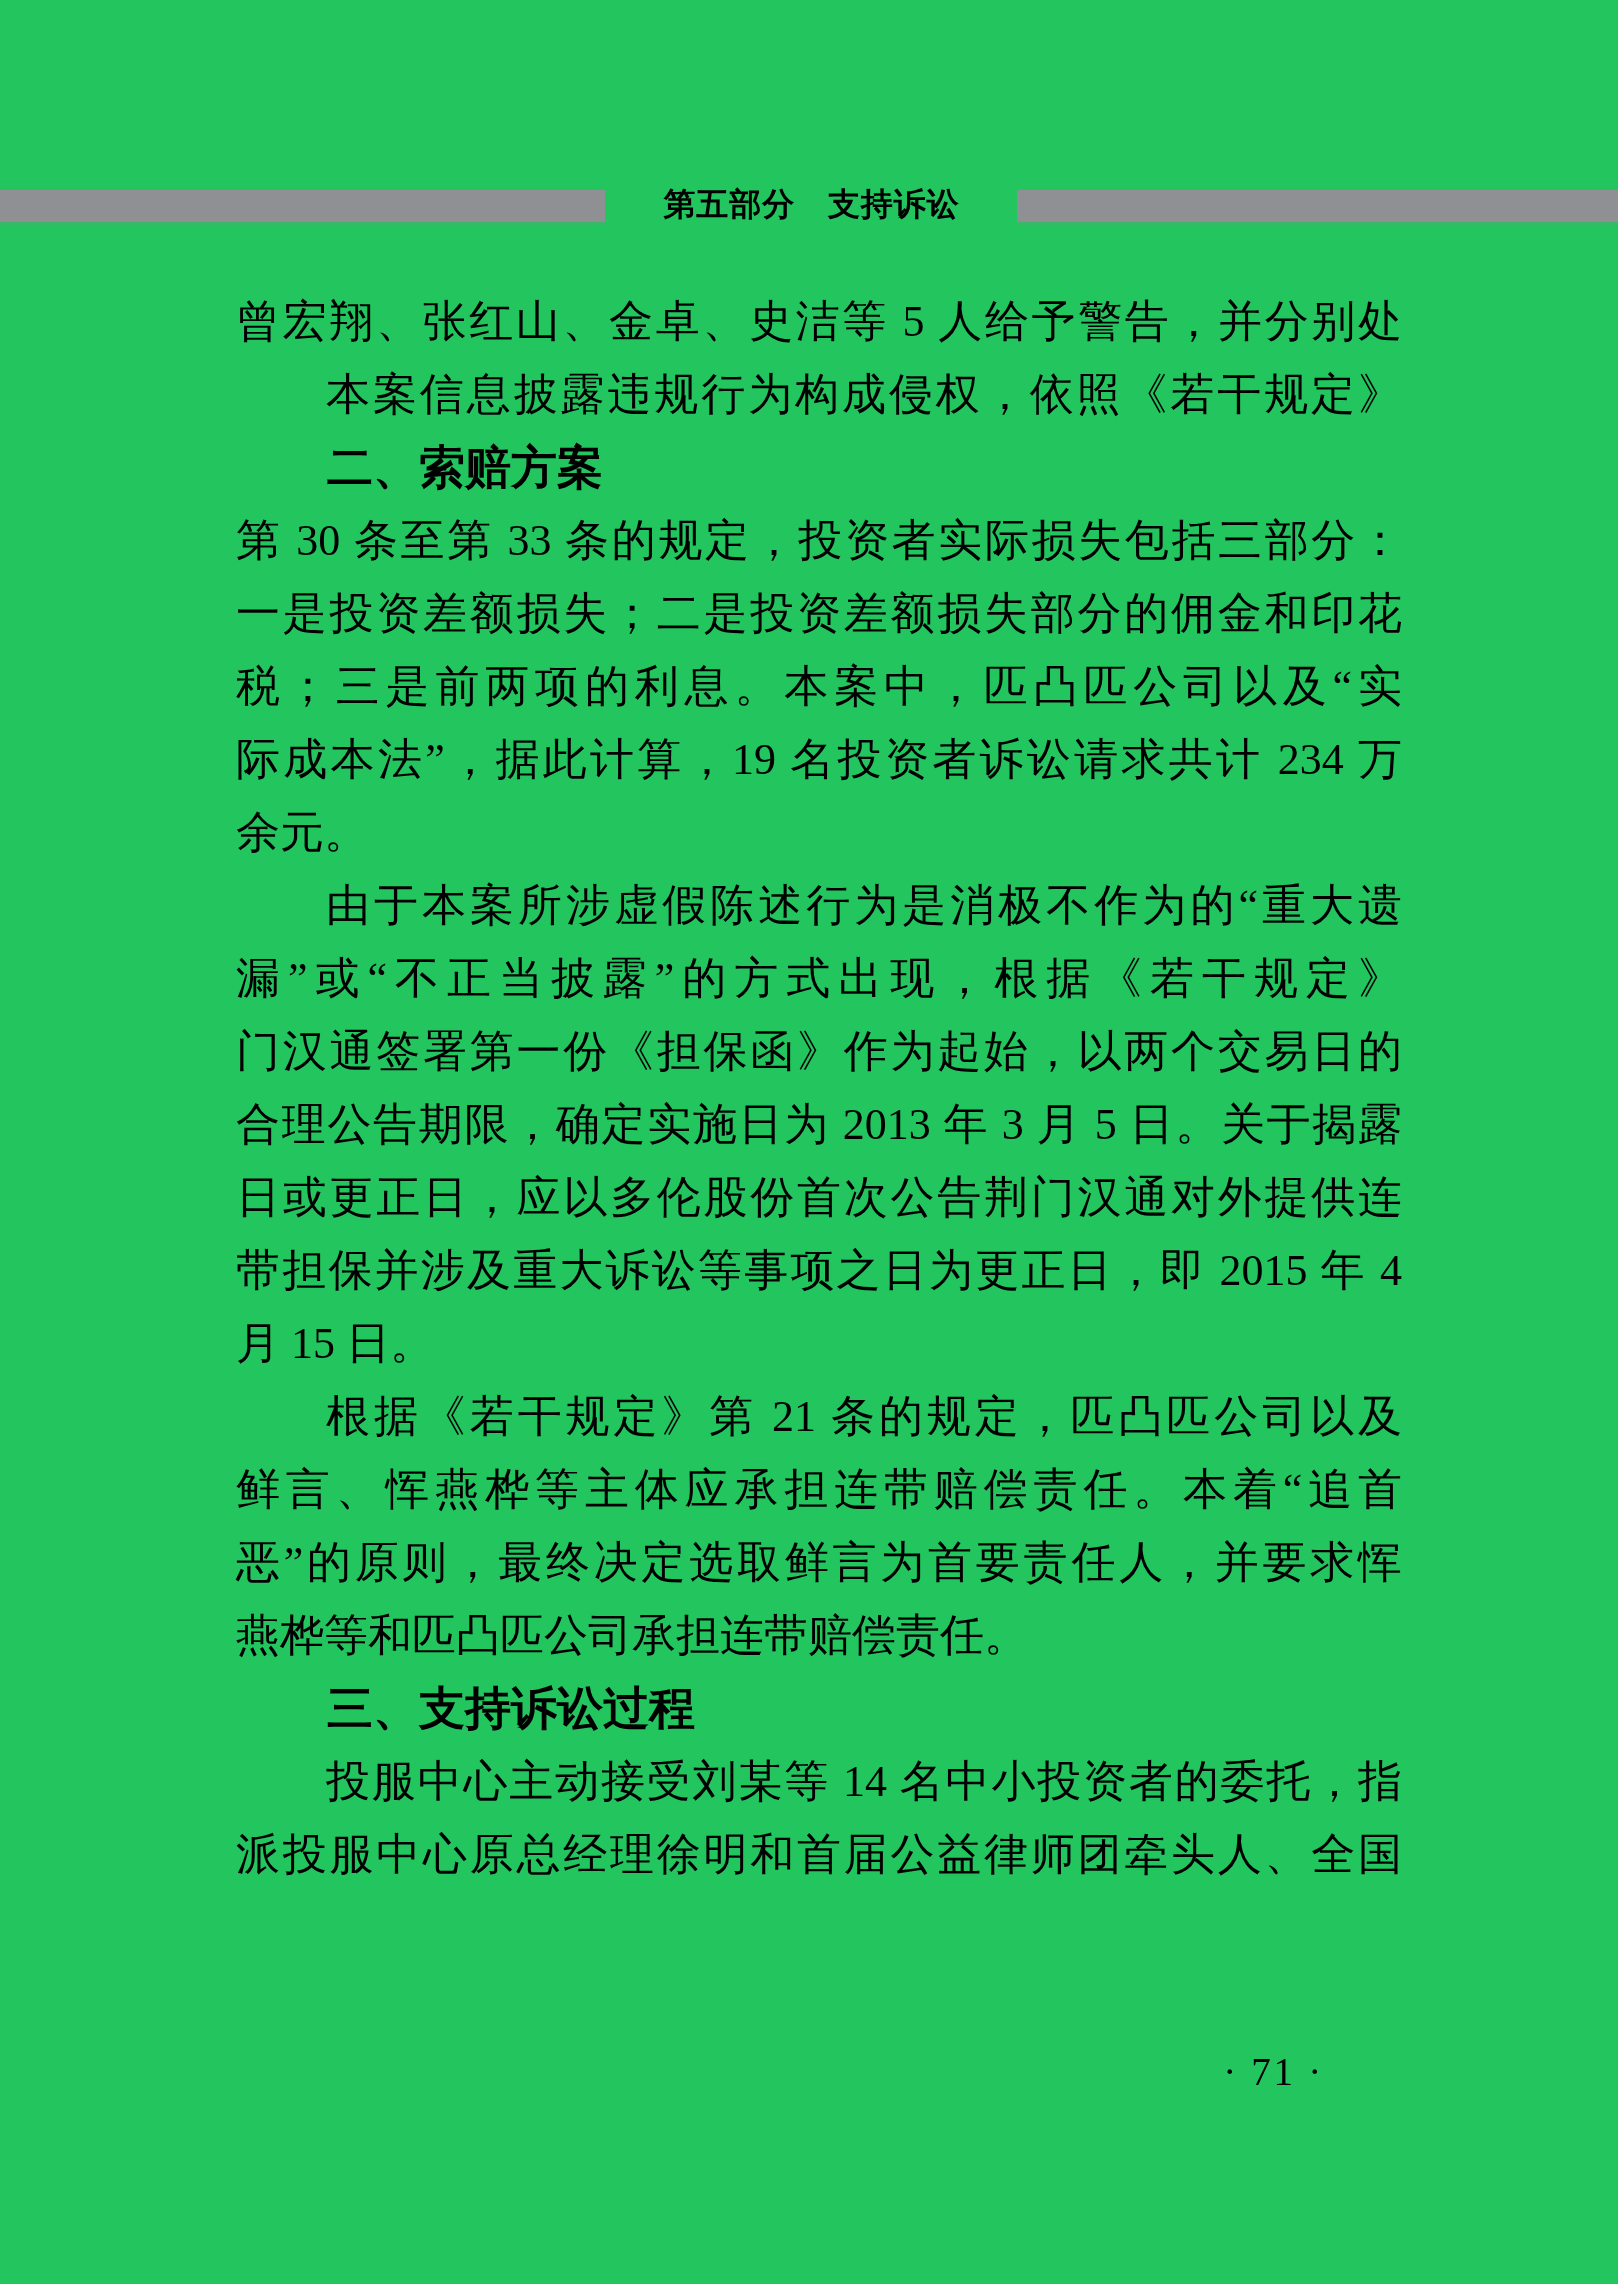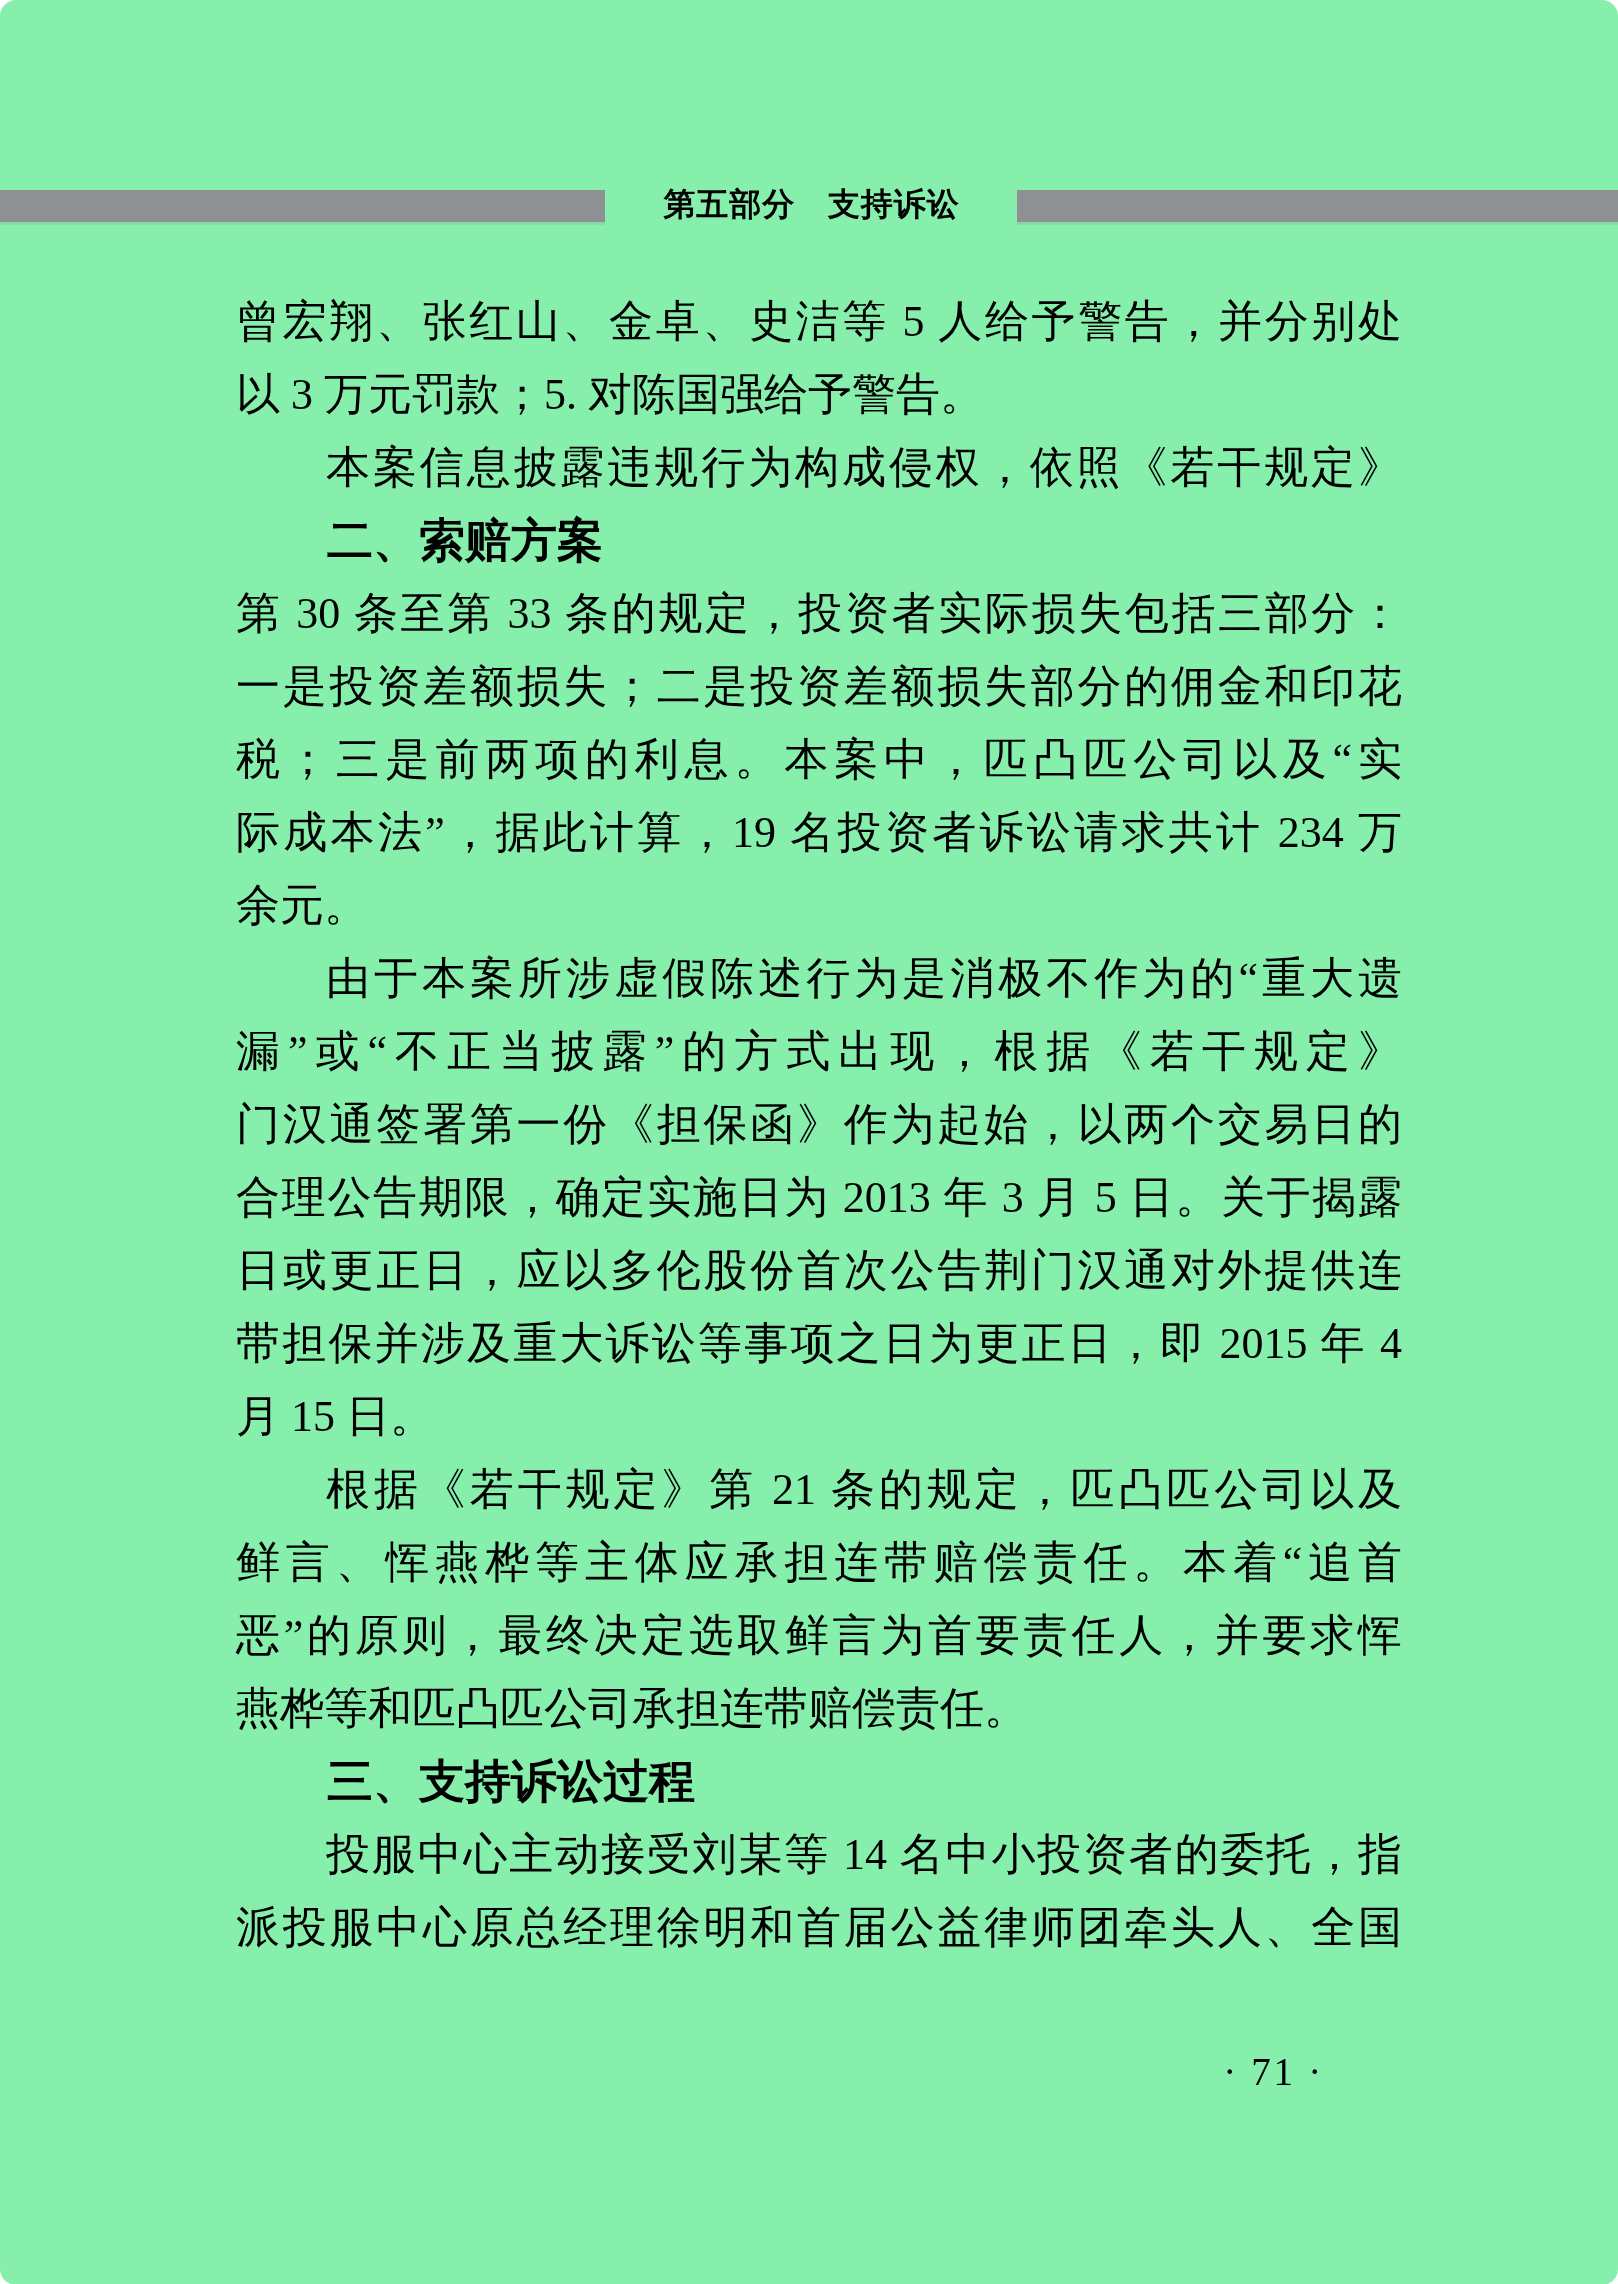--- a/index.html
+++ b/index.html
@@ -1,23 +1,22 @@
 <!DOCTYPE html>
 <html style="font-size:14.3px"><head>
 <meta charset="utf-8">
 <style>
   html, body { margin: 0; padding: 0; background: #ffffff; }
   .page {
     position: relative;
     width: 1618px;
     height: 2285px;
-    background: #86efac;
+    background: #22c55e;
     overflow: hidden;
     color: #000;
-    border-radius: 16px;
   }
   
   .hdr-bar {
     position: absolute;
     top: 190px;
     height: 32px;
     background: #8e9093;
     box-shadow: 0 2.7px 0 rgba(140,142,145,0.25);
   }
   .hdr-bar.left  { left: 0; width: 605px; }
@@ -81,21 +80,20 @@
 <body>
 
 <div class="page">
 
   <div class="hdr-bar left"></div>
   <div class="hdr-title">第五部分　支持诉讼</div>
   <div class="hdr-bar right"></div>
 
   <div class="textcol">
     <div class="line fill">曾宏翔、张红山、金卓、史洁等 5 人给予警告，并分别处</div>
-    <div class="line">以 3 万元罚款；5. 对陈国强给予警告。</div>
     <div class="line indent fill">本案信息披露违规行为构成侵权，依照《若干规定》</div>
     <div class="line heading">二、索赔方案</div>
     <div class="line fill">第 30 条至第 33 条的规定，投资者实际损失包括三部分：</div>
     <div class="line fill">一是投资差额损失；二是投资差额损失部分的佣金和印花</div>
     <div class="line fill">税；三是前两项的利息。本案中，匹凸匹公司以及“实</div>
     <div class="line fill">际成本法”，据此计算，19 名投资者诉讼请求共计 234 万</div>
     <div class="line">余元。</div>
     <div class="line indent fill">由于本案所涉虚假陈述行为是消极不作为的“重大遗</div>
     <div class="line fill">漏”或“不正当披露”的方式出现，根据《若干规定》</div>
     <div class="line fill">门汉通签署第一份《担保函》作为起始，以两个交易日的</div>

